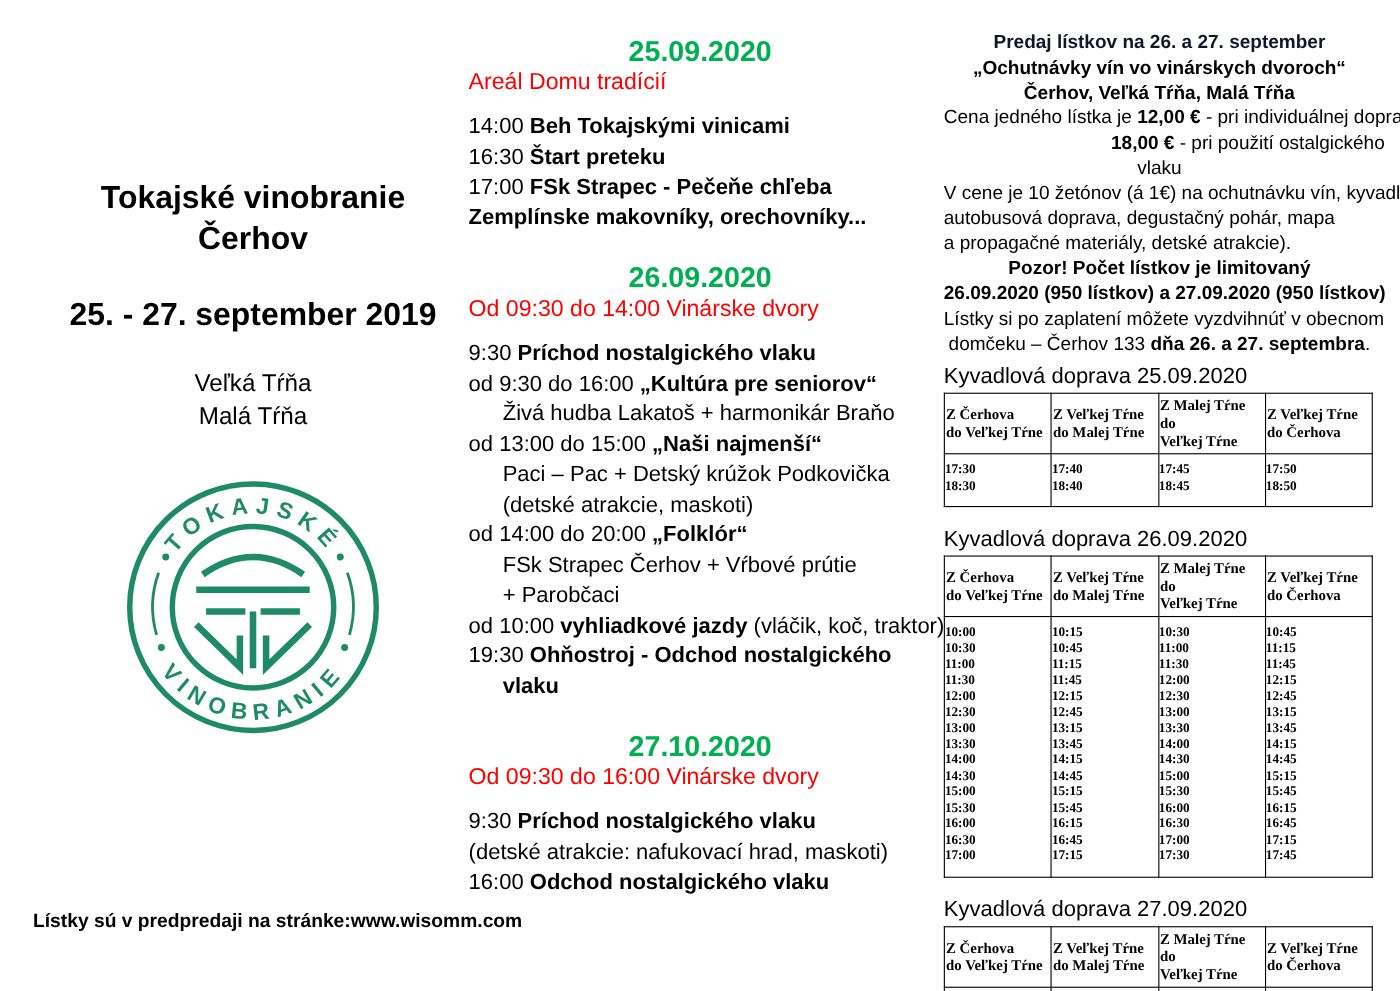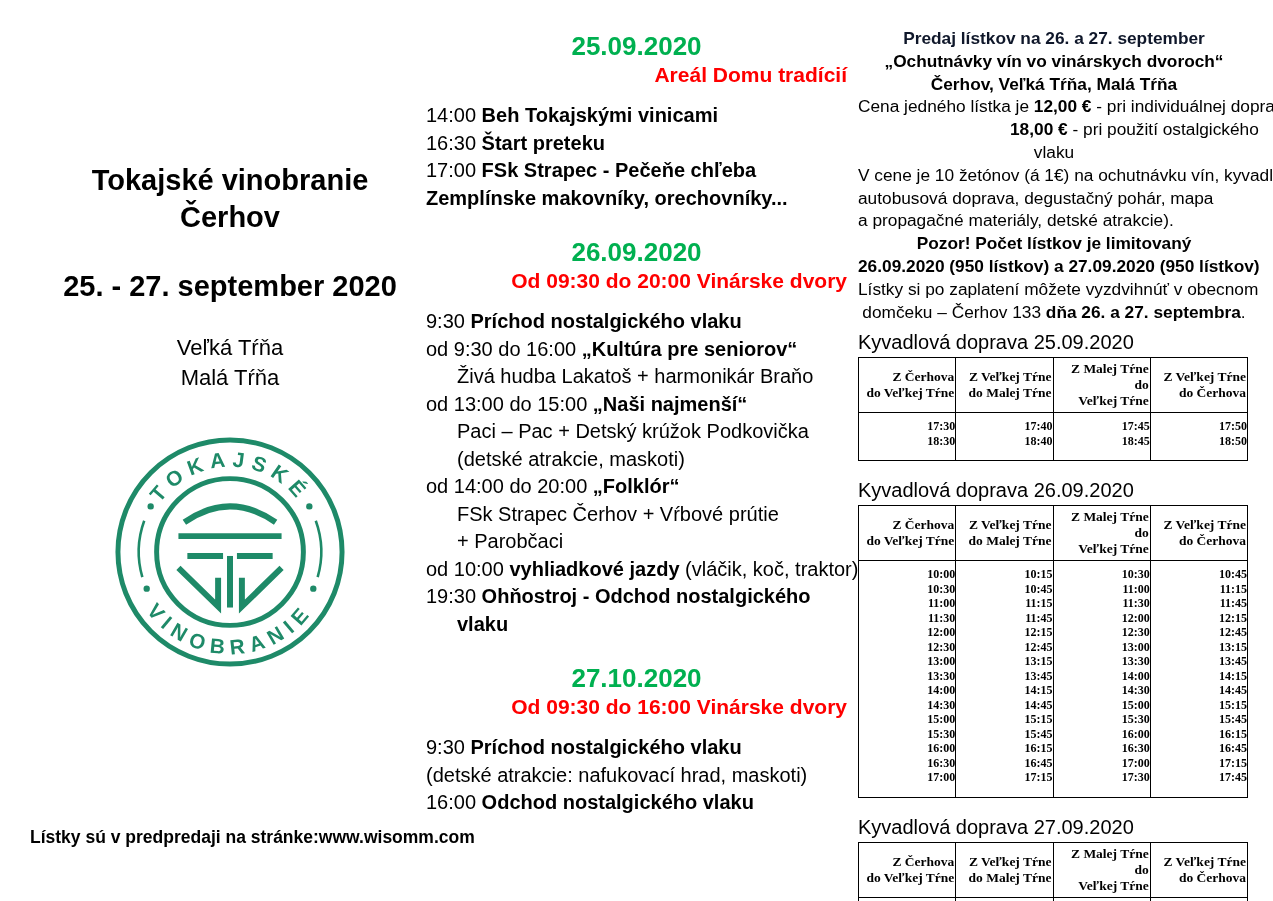--- a/index.html
+++ b/index.html
@@ -15,53 +15,53 @@
   .venues{margin-top:30px;font-size:22px;line-height:30px;}
   .logo-wrap{margin-top:40px;}
   .presale{position:absolute;left:0;top:827px;width:420px;text-align:left;
            font-size:17.5px;font-weight:bold;white-space:nowrap;}
 
   
   .col-mid{position:absolute;left:426px;top:0;width:421px;}
   .day{margin-top:24px;}
   .day:first-child{margin-top:30px;}
   .day-date{text-align:center;font-size:26px;line-height:32px;font-weight:bold;color:#00B050;}
-  .day-loc{text-align:right;font-size:21px;line-height:26px;font-weight:bold;color:#ff0000;}
+  .day-loc{text-align:left;font-size:21px;line-height:26px;font-weight:normal;color:#ff0000;}
   .day-items{margin-top:14px;font-size:20px;line-height:27.5px;}
   .item{white-space:nowrap;}
   .item.indent{padding-left:31px;}
 
   
   .col-right{position:absolute;left:858px;top:0;width:392px;}
   .tickets{margin-top:27px;font-size:17.3px;line-height:22.8px;}
   .tline{white-space:nowrap;}
   .tline.tc{text-align:center;}
   .tline.tl{text-align:left;}
 
   .stable{margin-top:17px;}
   .stable:first-child{margin-top:7px;}
   .stitle{text-align:left;font-size:20px;line-height:24px;font-weight:normal;margin-bottom:3px;}
   table.sgrid{width:390px;border-collapse:collapse;table-layout:fixed;
-              font-family:"Liberation Serif",serif;font-weight:bold;text-align:right;}
+              font-family:"Liberation Serif",serif;font-weight:bold;text-align:left;}
   table.sgrid,table.sgrid th,table.sgrid td{border:1.6px solid #000;}
   table.sgrid th{font-size:13.5px;line-height:16px;padding:3px 1px;white-space:pre-line;}
   table.sgrid td{font-size:12px;line-height:14.5px;padding:6px 0 12px 0;
                  vertical-align:top;white-space:pre-line;border-top:1.6px solid #000;}
 
   
   .logo-svg{display:inline-block;}
 </style>
 </head>
 <body>
 
 <div class="page">
 
   <aside class="col-left">
     <h1 class="main-title"><span>Tokajské vinobranie</span><br><span>Čerhov</span></h1>
-    <h2 class="date-range">25. - 27. september 2020</h2>
+    <h2 class="date-range">25. - 27. september 2019</h2>
     <div class="venues">
       <div>Veľká Tŕňa</div>
       <div>Malá Tŕňa</div>
     </div>
     <div class="logo-wrap">
       <svg class="logo-svg" width="238" height="238" viewBox="0 0 240 240">
         <defs>
           <path id="arcTop" d="M 34,120 A 86,86 0 0 1 206,120"></path>
           <path id="arcBottom" d="M 17,120 A 103,103 0 0 0 223,120"></path>
         </defs>
@@ -101,21 +101,21 @@
         <div class="day-loc">Areál Domu tradícií</div>
         <div class="day-items">
           <div class="item"><span>14:00 </span><span class="b">Beh Tokajskými vinicami</span></div>
           <div class="item"><span>16:30 </span><span class="b">Štart preteku</span></div>
           <div class="item"><span>17:00 </span><span class="b">FSk Strapec - Pečeňe chľeba</span></div>
           <div class="item"><span class="b">Zemplínske makovníky, orechovníky...</span></div>
         </div>
       </section>
       <section class="day">
         <div class="day-date">26.09.2020</div>
-        <div class="day-loc">Od 09:30 do 20:00 Vinárske dvory</div>
+        <div class="day-loc">Od 09:30 do 14:00 Vinárske dvory</div>
         <div class="day-items">
           <div class="item"><span>9:30 </span><span class="b">Príchod nostalgického vlaku</span></div>
           <div class="item"><span>od 9:30 do 16:00 </span><span class="b">„Kultúra pre seniorov“</span></div>
           <div class="item indent"><span>Živá hudba Lakatoš + harmonikár Braňo</span></div>
           <div class="item"><span>od 13:00 do 15:00 </span><span class="b">„Naši najmenší“</span></div>
           <div class="item indent"><span>Paci – Pac + Detský krúžok Podkovička</span></div>
           <div class="item indent"><span>(detské atrakcie, maskoti)</span></div>
           <div class="item"><span>od 14:00 do 20:00 </span><span class="b">„Folklór“</span></div>
           <div class="item indent"><span>FSk Strapec Čerhov + Vŕbové prútie</span></div>
           <div class="item indent"><span>+ Parobčaci</span></div>

